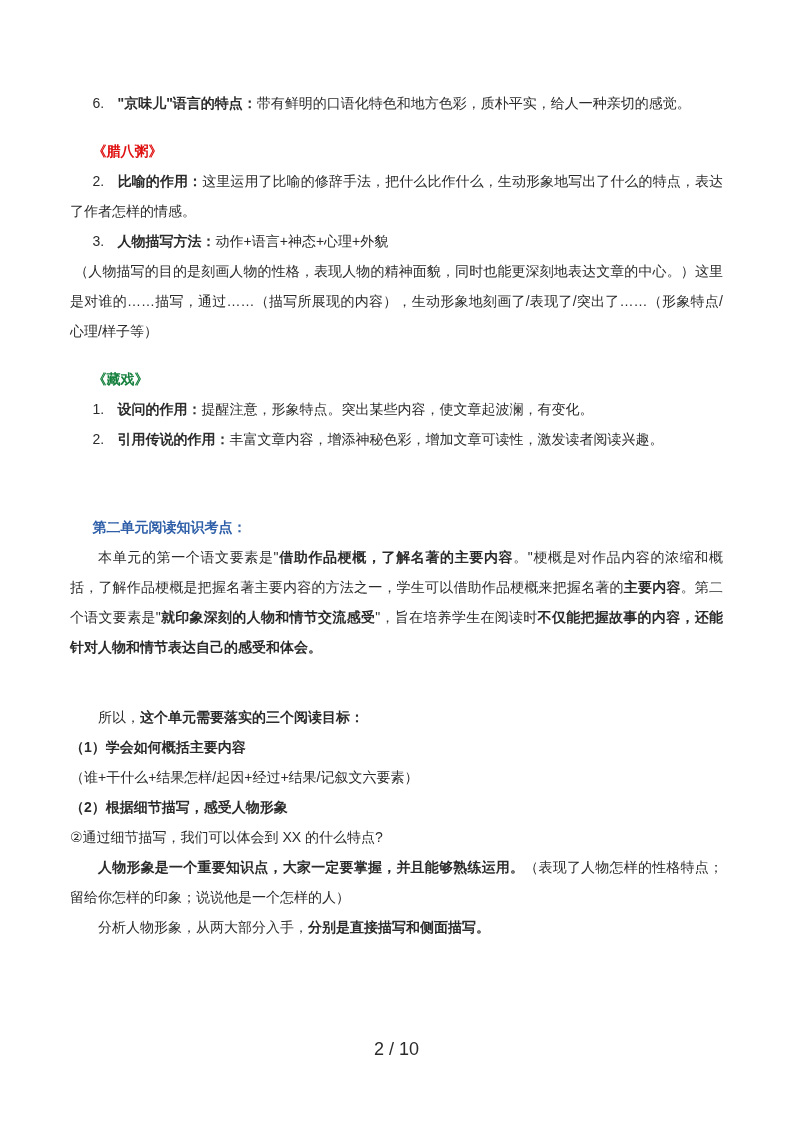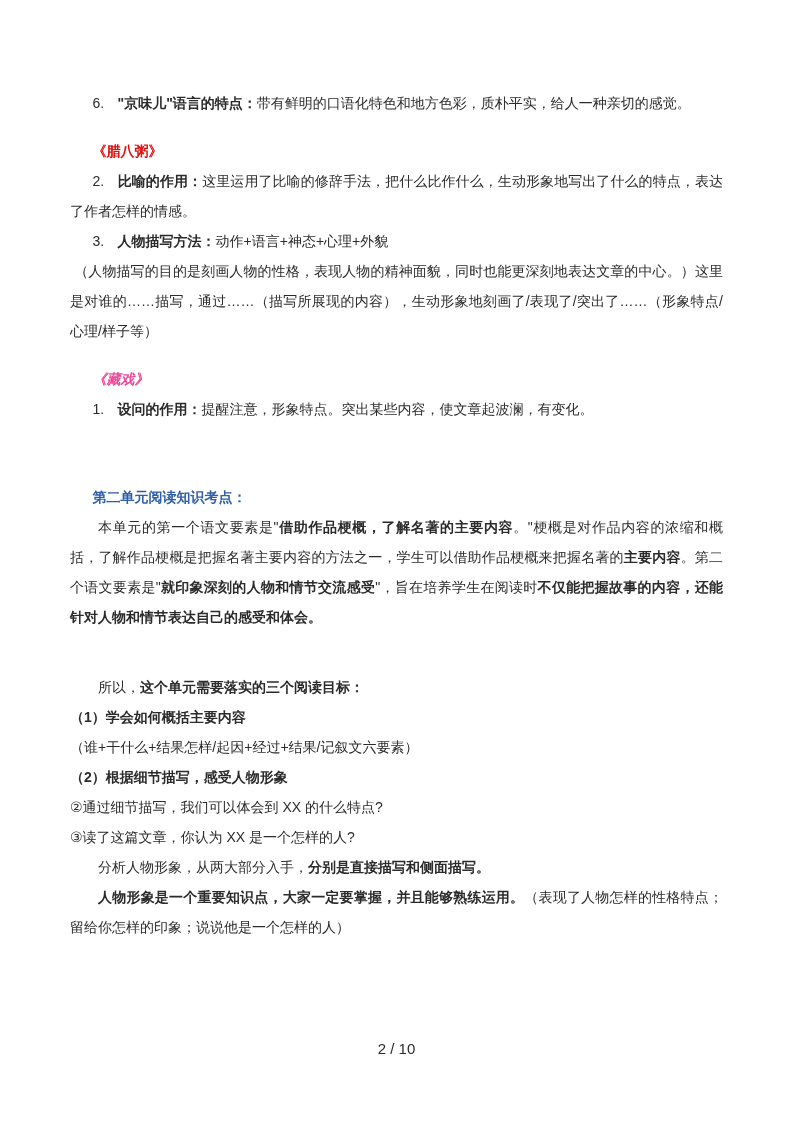--- a/index.html
+++ b/index.html
@@ -33,44 +33,44 @@
     display: inline-block;
     min-width: 1.8em;
     text-indent: 0;
   }
   .footer {
     position: absolute;
     top: 1038px;
     left: 0;
     right: 0;
     text-align: center;
-    font-size: 15px;
+    font-size: 18px;
     line-height: 22px;
     color: #2b2b2b;
   }
 </style>
 </head>
 <body>
 
 <div class="page">
   <div class="doc">
       <div class="para indent-num"><span class="num">6.</span><span class="b">"京味儿"语言的特点：</span><span>带有鲜明的口语化特色和地方色彩，质朴平实，给人一种亲切的感觉。</span></div>
       <div class="para indent-num space-before"><span class="b" style="color: rgb(224, 16, 16);">《腊八粥》</span></div>
       <div class="para indent-num"><span class="num">2.</span><span class="b">比喻的作用：</span><span>这里运用了比喻的修辞手法，把什么比作什么，生动形象地写出了什么的特点，表达了作者怎样的情感。</span></div>
       <div class="para indent-num"><span class="num">3.</span><span class="b">人物描写方法：</span><span>动作+语言+神态+心理+外貌</span></div>
       <div class="para indent-sm"><span>（人物描写的目的是刻画人物的性格，表现人物的精神面貌，同时也能更深刻地表达文章的中心。）这里是对谁的……描写，通过……（描写所展现的内容），生动形象地刻画了/表现了/突出了……（形象特点/心理/样子等）</span></div>
-      <div class="para indent-num space-before"><span class="b" style="color: #ec4899; font-style: italic;">《藏戏》</span></div>
+      <div class="para indent-num space-before"><span class="b" style="color: #15803d;">《藏戏》</span></div>
       <div class="para indent-num"><span class="num">1.</span><span class="b">设问的作用：</span><span>提醒注意，形象特点。突出某些内容，使文章起波澜，有变化。</span></div>
+      <div class="para indent-num"><span class="num">2.</span><span class="b">引用传说的作用：</span><span>丰富文章内容，增添神秘色彩，增加文章可读性，激发读者阅读兴趣。</span></div>
       <div class="para gap"></div>
       <div class="para indent-num space-before"><span class="b" style="color: rgb(46, 95, 168);">第二单元阅读知识考点：</span></div>
       <div class="para indent"><span>本单元的第一个语文要素是"</span><span class="b u">借助作品梗概，了解名著的主要内容</span><span>。"梗概是对作品内容的浓缩和概括，了解作品梗概是把握名著主要内容的方法之一，学生可以借助作品梗概来把握名著的</span><span class="b u">主要内容</span><span>。第二个语文要素是"</span><span class="b u">就印象深刻的人物和情节交流感受</span><span>"，旨在培养学生在阅读时</span><span class="b u">不仅能把握故事的内容，还能针对人物和情节表达自己的感受和体会。</span></div>
       <div class="para gap"></div>
       <div class="para indent"><span>所以，</span><span class="b u">这个单元需要落实的三个阅读目标：　</span></div>
       <div class="para"><span class="b">（1）学会如何概括主要内容</span></div>
       <div class="para"><span>（谁+干什么+结果怎样/起因+经过+结果/记叙文六要素）</span></div>
       <div class="para"><span class="b">（2）根据细节描写，感受人物形象</span></div>
       <div class="para"><span>②通过细节描写，我们可以体会到 XX 的什么特点?</span></div>
-      <div class="para"><span>③读了这篇文章，你认为 XX 是一个怎样的人?</span></div>
+      <div class="para indent"><span class="b">人物形象是一个重要知识点，大家一定要掌握，并且能够熟练运用。</span><span>（表现了人物怎样的性格特点；留给你怎样的印象；说说他是一个怎样的人）</span></div>
       <div class="para indent"><span>分析人物形象，从两大部分入手，</span><span class="b u">分别是直接描写和侧面描写。　</span></div>
-      <div class="para indent"><span class="b">人物形象是一个重要知识点，大家一定要掌握，并且能够熟练运用。</span><span>（表现了人物怎样的性格特点；留给你怎样的印象；说说他是一个怎样的人）</span></div>
     </div>
   <div class="footer">2 / 10</div>
 </div>
 
 </body></html>

